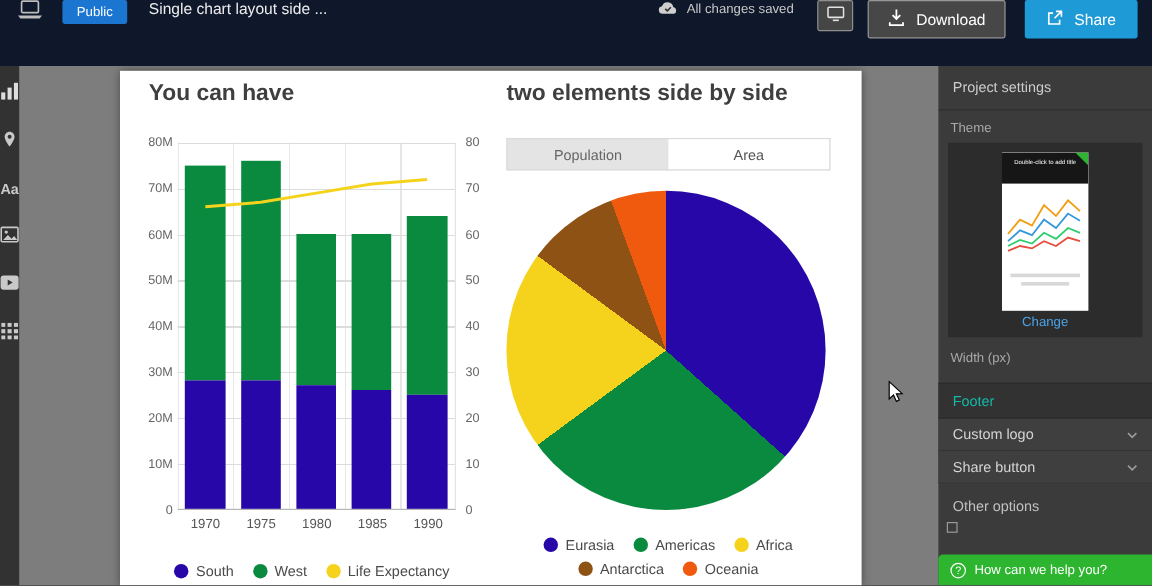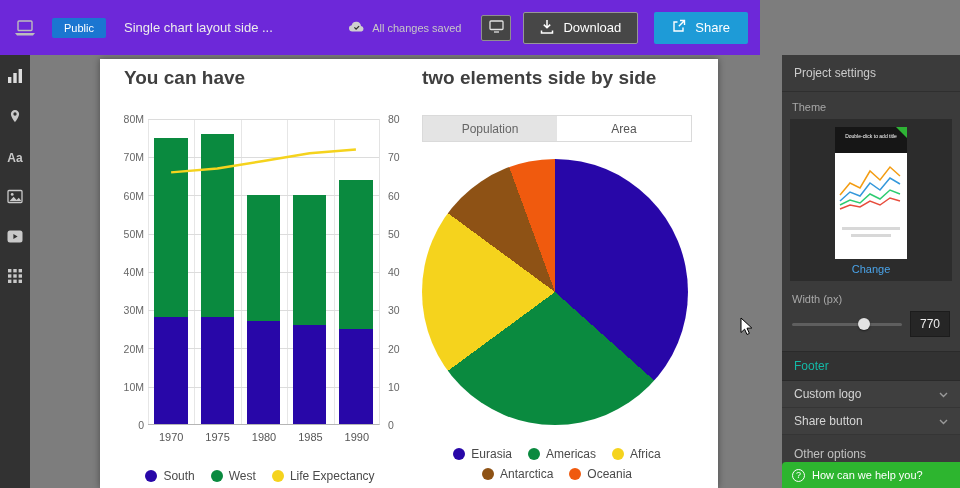--- a/index.html
+++ b/index.html
@@ -1,38 +1,38 @@
 <!DOCTYPE html>
 <html><head>
 <meta charset="utf-8">
 <style>
   * { margin:0; padding:0; box-sizing:border-box; }
   html,body { background:#1c1c1c; }
   #app { position:relative; width:960px; height:488px; background:#7d7d7d; overflow:hidden;
          font-family:"Liberation Sans", sans-serif; }
 
   
-  .topbar { position:absolute; left:0; top:0; width:760px; height:55px; background:#6d28d9;
-            display:flex; align-items:center; padding:0 12px; z-index:30; }
+  .topbar { position:absolute; left:0; top:0; width:960px; height:55px; background:#0f172a;
+            display:flex; align-items:flex-start; padding:0 12px; z-index:30; }
   .tb-logo { width:26px; display:flex; justify-content:center; margin-right:14px; cursor:pointer; }
   .public-btn { background:#1b76d1; color:#fff; font-size:11px; border:none; border-radius:2px;
                 height:20px; padding:0 12px; font-family:inherit; cursor:pointer; }
   .tb-title { color:#ececec; font-size:13px; margin-left:18px; }
   .tb-spacer { flex:1; }
   .saved { display:flex; align-items:center; gap:7px; color:#c7c7c7; font-size:11px; margin-right:20px; }
   .preview-btn { width:30px; height:26px; background:#454545; border:1px solid #8f8f8f; border-radius:2px;
                  display:flex; align-items:center; justify-content:center; margin-right:12px; cursor:pointer; }
   .download-btn { height:32px; padding:0 16px; background:#474747; border:1px solid #979797; border-radius:2px;
                   color:#fff; font-size:13px; font-family:inherit; display:flex; align-items:center; gap:9px;
                   margin-right:16px; cursor:pointer; }
   .share-btn { height:32px; padding:16px 18px; background:#1e9bd7; border:none; border-radius:2px;
                color:#fff; font-size:13px; font-family:inherit; display:flex; align-items:center; gap:9px; cursor:pointer; }
 
   
-  .sidebar { position:absolute; left:0; top:55px; width:30px; bottom:0; background:#323232; z-index:25;
+  .sidebar { position:absolute; left:0; top:55px; width:16px; bottom:0; background:#323232; z-index:25;
              display:flex; flex-direction:column; align-items:center; padding-top:14px; gap:22px; }
   .side-item { width:20px; height:18px; display:flex; align-items:center; justify-content:center; cursor:pointer; }
   .side-aa { color:#c9c9c9; font-size:12px; font-weight:bold; }
 
   
   .artboard { position:absolute; left:100px; top:59px; width:618px; height:429px; background:#ffffff;
               box-shadow:0 0 7px rgba(0,0,0,.4); z-index:10; }
   .chart-title { position:absolute; top:8px; font-size:19px; font-weight:bold; color:#3f3f3f; }
   .title-left { left:24px; }
   .title-right { left:322px; }
@@ -339,27 +339,20 @@
         <div class="thumb-foot">
           <div class="thumb-line"></div>
           <div class="thumb-line short"></div>
         </div>
         <div class="corner"></div>
       </div>
       <div class="change-link">Change</div>
     </div>
 
     <div class="width-label">Width (px)</div>
-    <div class="width-row">
-      <div class="slider">
-        <div class="track"></div>
-        <div class="knob"></div>
-      </div>
-      <div class="width-value">770</div>
-    </div>
 
     <div class="footer-strip">Footer</div>
 
     <div class="panel-row">
       <span>Custom logo</span>
       <span>
         <svg width="9" height="6" viewBox="0 0 9 6">
             <path d="M1 1l3.5 3.5L8 1" fill="none" stroke="#9a9a9a" stroke-width="1.4"></path>
           </svg>
       </span>

